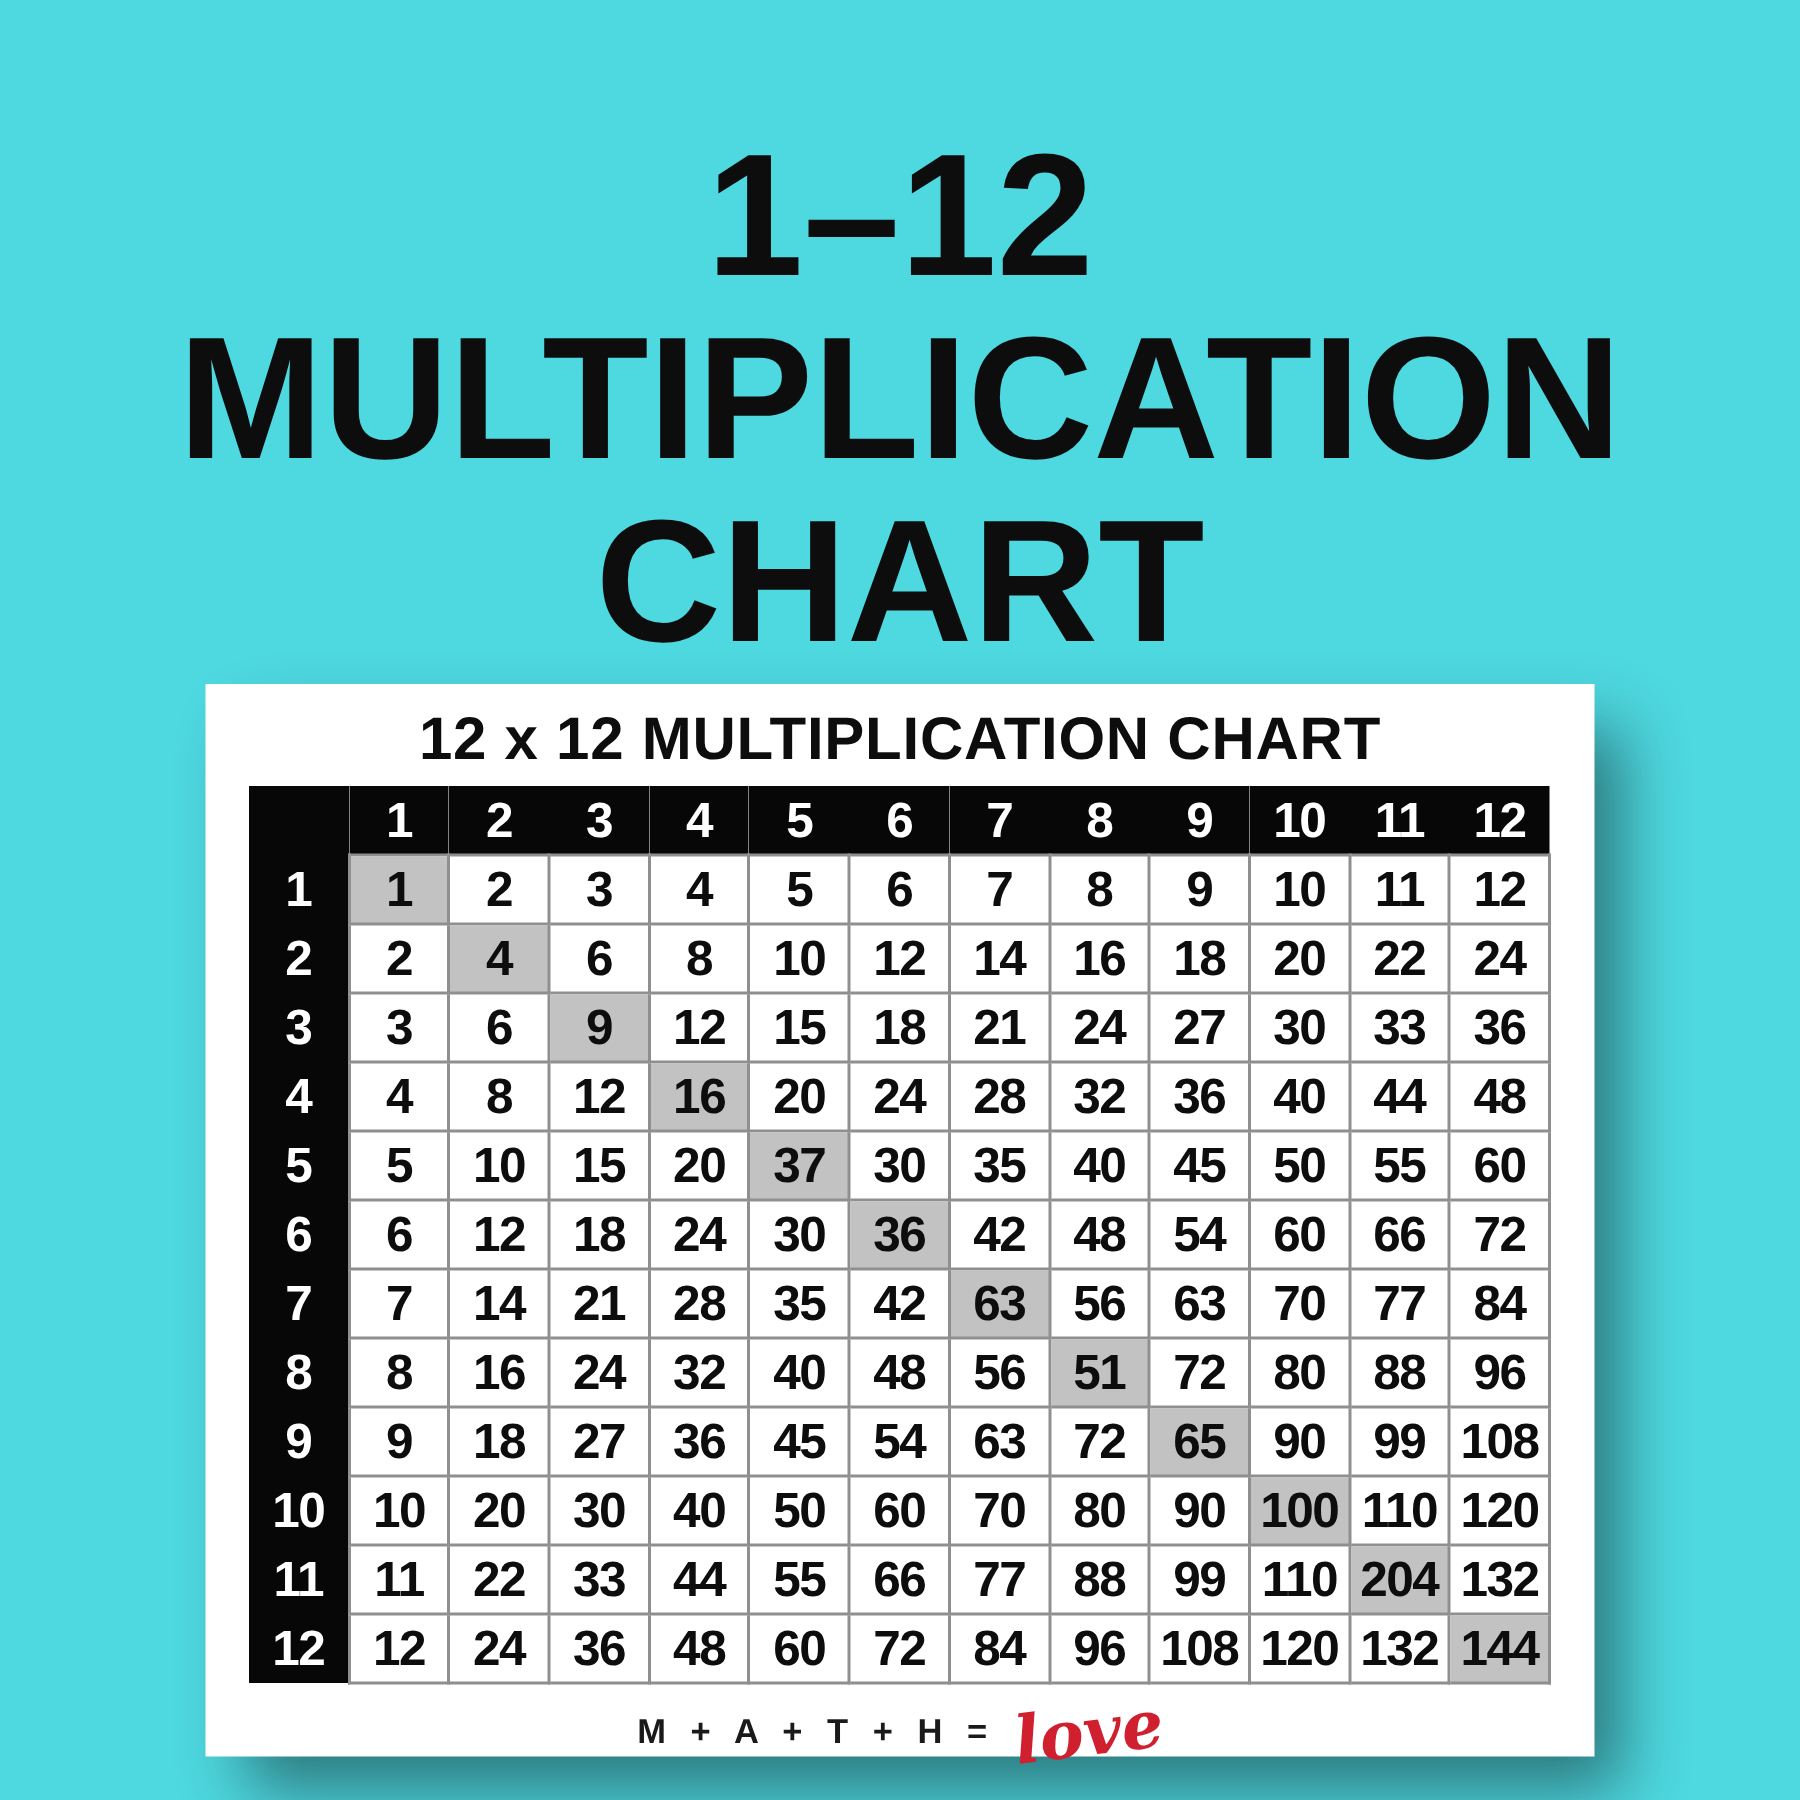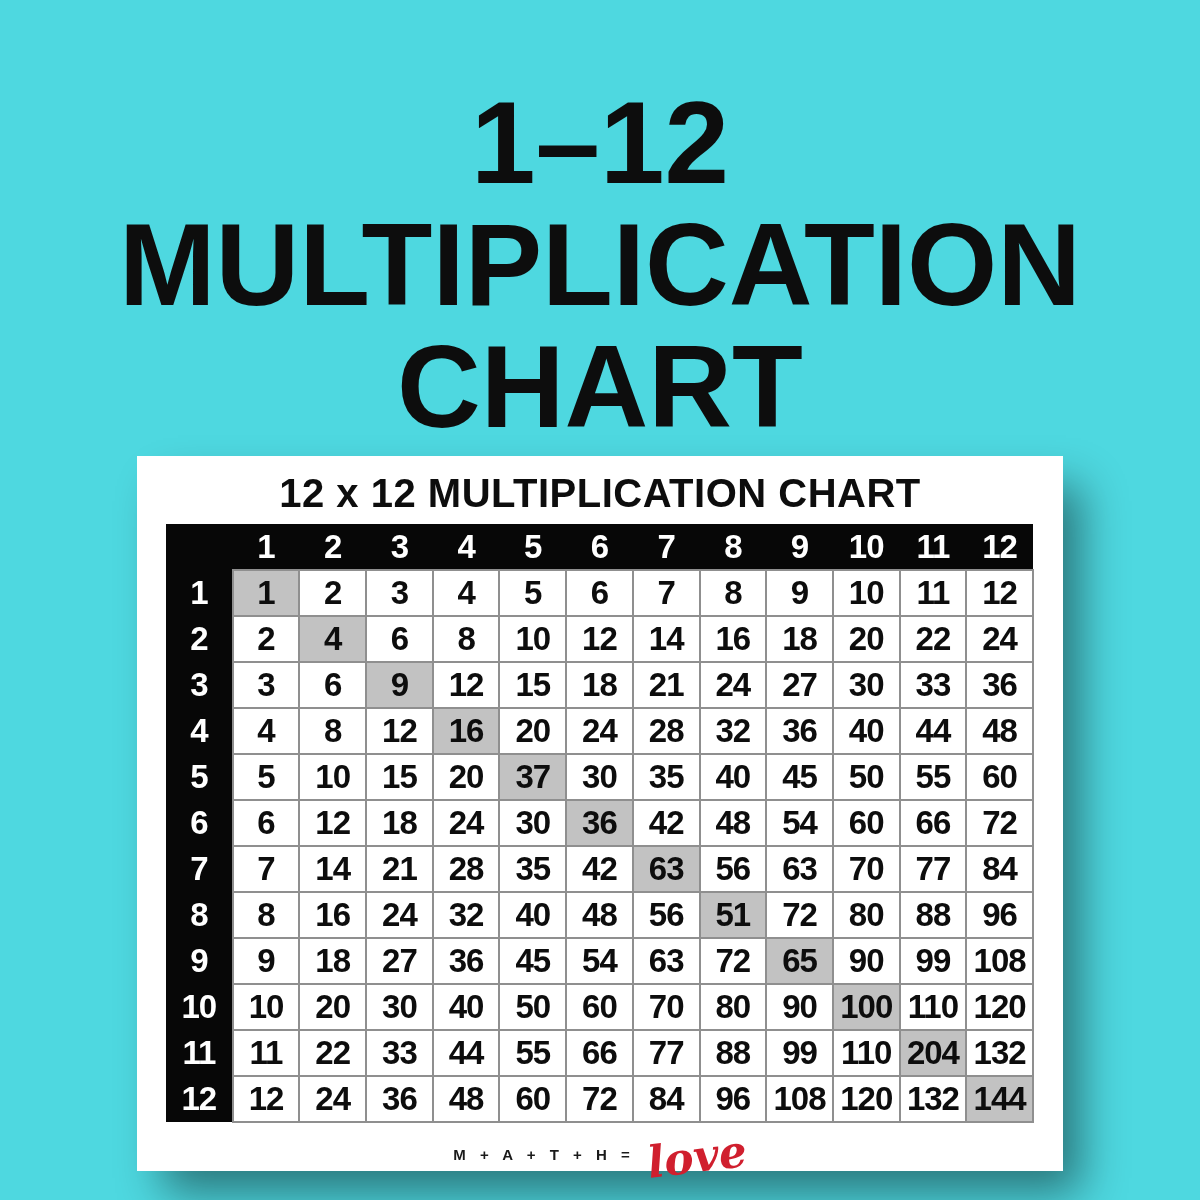--- a/index.html
+++ b/index.html
@@ -61,21 +61,21 @@
     border:2px solid var(--grid);
   }
   .mult-table td.diag{ background:var(--diag); }
 
   
   .card-footer{
     margin-top:10px; text-align:center;
     height:50px; line-height:42px; white-space:nowrap;
   }
   .math-text{
-    font-size:15px; font-weight:800; color:#1a1a1a;
+    font-size:23px; font-weight:800; color:#1a1a1a;
     letter-spacing:5px; vertical-align:middle;
   }
   .love-text{
     display:inline-block; margin-left:8px;
     font-family:"DejaVu Serif", serif;
     font-style:italic; font-weight:bold;
     font-size:44px; color:var(--love);
     transform:rotate(-7deg) translateY(2px);
     vertical-align:middle;
   }

